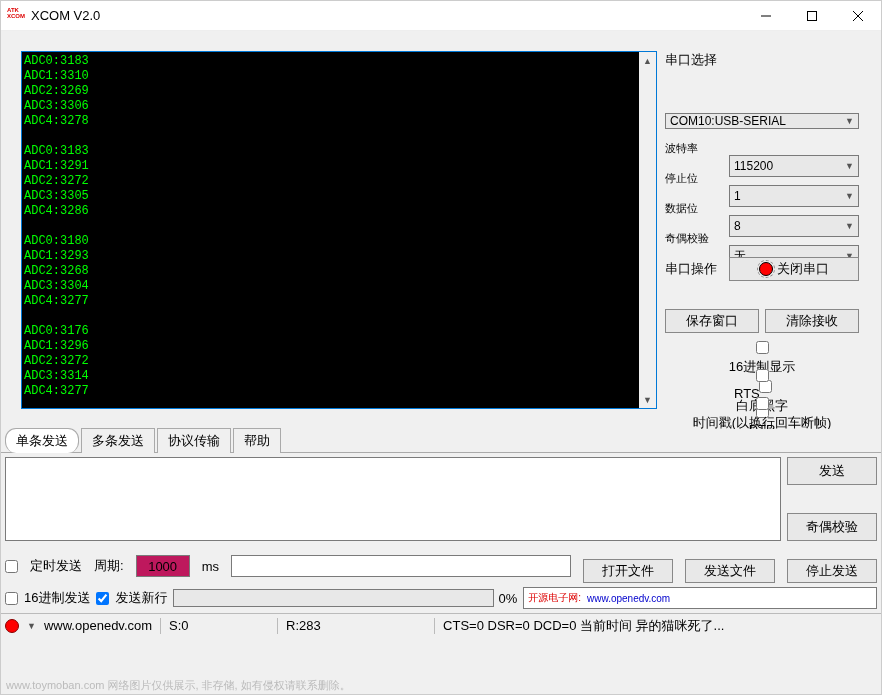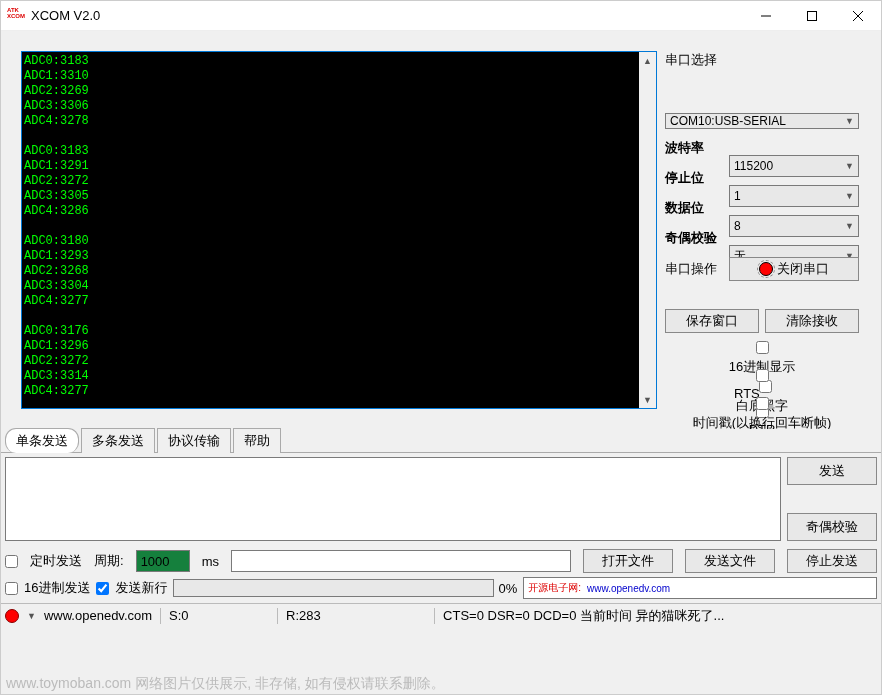--- a/index.html
+++ b/index.html
@@ -18,21 +18,21 @@
 .top-area { display: flex; height: 398px; padding: 20px; gap: 6px; }
 
 .console-wrap { flex: 1; border: 1px solid #0078d7; background: #f0f0f0; position: relative; display: flex; }
 .console { flex: 1; background: #000; color: #0f0; font-family: "Courier New", monospace; font-size: 12px; line-height: 15px; padding: 2px 2px; white-space: pre; overflow: hidden; }
 .scrollbar { width: 17px; background: #f0f0f0; display: flex; flex-direction: column; }
 .scroll-arrow { width: 17px; height: 17px; display: flex; align-items: center; justify-content: center; font-size: 9px; color: #555; background: #f0f0f0; }
 
 .side { width: 198px; display: flex; flex-direction: column; gap: 8px; padding: 0 2px; }
 .side-label { font-size: 13px; }
 .side-row { display: flex; align-items: center; gap: 8px; height: 22px; }
-.side-row .lbl { width: 56px; font-size: 13px; font-weight: bold; }
+.side-row .lbl { width: 56px; font-size: 11px; }
 .select { flex: 1; height: 22px; border: 1px solid #7a7a7a; background: #e8e8e8; font-size: 12px; padding: 0 4px; display: flex; align-items: center; justify-content: space-between; margin-top: 36px; }
 .select.full { width: 100%; }
 .select .arrow { font-size: 9px; color: #555; }
 
 .btn { height: 24px; border: 1px solid #888; background: #e8e8e8; font-size: 13px; display: flex; align-items: center; justify-content: center; padding: 0 8px; }
 
 .port-op-row { display: flex; align-items: center; gap: 8px; }
 .port-op-row .lbl { width: 56px; font-size: 13px; }
 .port-btn { flex: 1; height: 24px; border: 1px solid #888; background: #e8e8e8; display: flex; align-items: center; justify-content: center; gap: 4px; font-size: 13px; }
 .red-dot { width: 14px; height: 14px; border-radius: 50%; background: #f00; border: 1px solid #000; position: relative; }
@@ -48,37 +48,37 @@
 .tabs { display: flex; border-bottom: 1px solid #aaa; background: #f0f0f0; height: 24px; align-items: flex-end; padding: 0 4px; }
 .tab { padding: 3px 10px; font-size: 13px; border: 1px solid #aaa; border-bottom: none; background: #f0f0f0; margin-right: 2px; position: relative; top: 1px; }
 .tab.active { background: #fff; border-radius: 11px; }
 
 .send-panel { display: flex; padding: 4px; gap: 6px; }
 .send-text { flex: 1; height: 84px; border: 1px solid #7a7a7a; background: #fff; resize: none; font-size: 13px; padding: 2px; }
 .send-side { width: 90px; display: flex; flex-direction: column; justify-content: space-between; }
 .send-side .btn { width: 100%; height: 28px; }
 
 .timer-row { display: flex; align-items: center; padding: 4px; gap: 12px; font-size: 13px; }
-.timer-row .field { height: 22px; border: 1px solid #7a7a7a; background: #15803d; padding: 0 4px; width: 54px; font-size: 13px; text-align: left; }
+.timer-row .field { height: 22px; border: 1px solid #7a7a7a; background: #be185d; padding: 0 4px; width: 54px; font-size: 13px; text-align: center; }
 .timer-row .wide-field { flex: 1; height: 22px; border: 1px solid #7a7a7a; background: #fff; }
-.timer-row .btn { width: 90px; }
+.timer-row .btn { width: 90px; margin-top: 10px; }
 
 .progress-row { display: flex; align-items: center; padding: 0 4px 4px 4px; gap: 6px; font-size: 13px; }
 .progress-row .prog-wrap { flex: 1; display: flex; align-items: center; gap: 4px; }
 .progress-row .prog { flex: 1; height: 18px; border: 1px solid #7a7a7a; background: #e8e8e8; }
 .progress-row .open-link { flex: 1; border: 1px solid #7a7a7a; background: #fff; height: 22px; display: flex; align-items: center; font-size: 10px; padding: 0 4px; font-family: "Courier New", monospace; }
 .open-link .lbl-part { color: #d00; }
 .open-link .url-part { color: #00c; }
 
 .statusbar { height: 24px; border-top: 1px solid #bbb; background: #f0f0f0; display: flex; align-items: center; font-size: 13px; padding: 0 4px; gap: 8px; }
 .status-dot { width: 14px; height: 14px; border-radius: 50%; background: #f00; border: 1px solid #800; }
 .statusbar .sep { width: 1px; height: 16px; background: #bbb; }
 .statusbar .dropdown-arrow { font-size: 9px; color: #555; }
 
-.watermark { position: absolute; bottom: 0; left: 0; right: 16px; font-size: 14px; color: #bbb; padding: 2px 6px; pointer-events: none; }
+.watermark { position: absolute; bottom: 0; left: 0; right: 16px; font-size: 11px; color: #bbb; padding: 2px 6px; pointer-events: none; }
 </style>
 </head>
 <body>
 
 <div class="window">
 
   <div class="titlebar">
     <div class="logo">
       <span>ATK</span>
       <span>XCOM</span>

